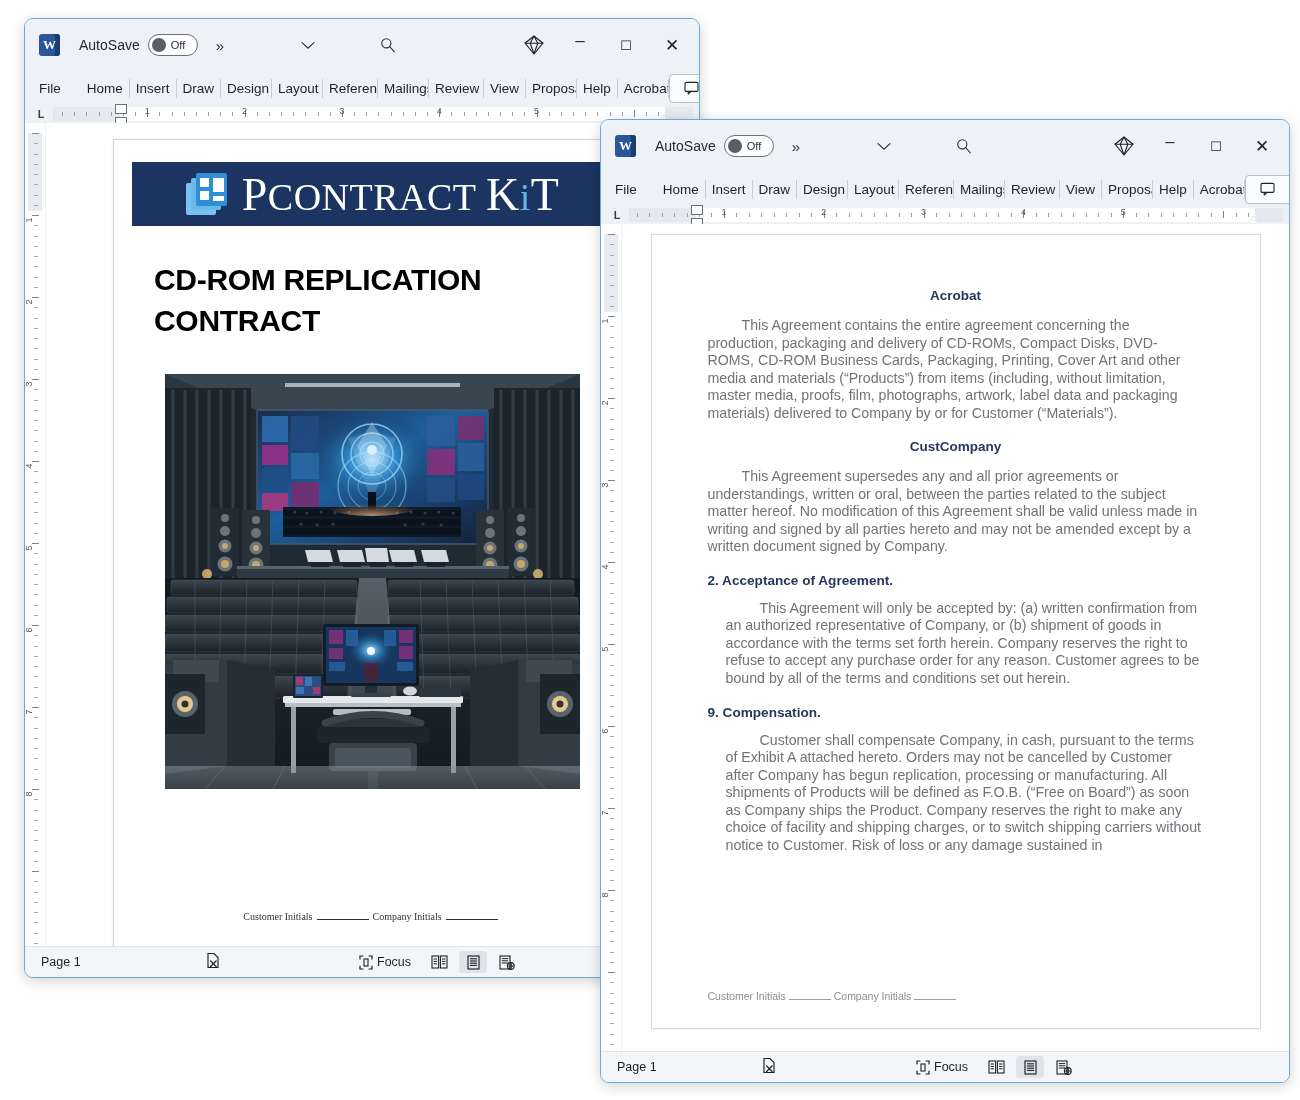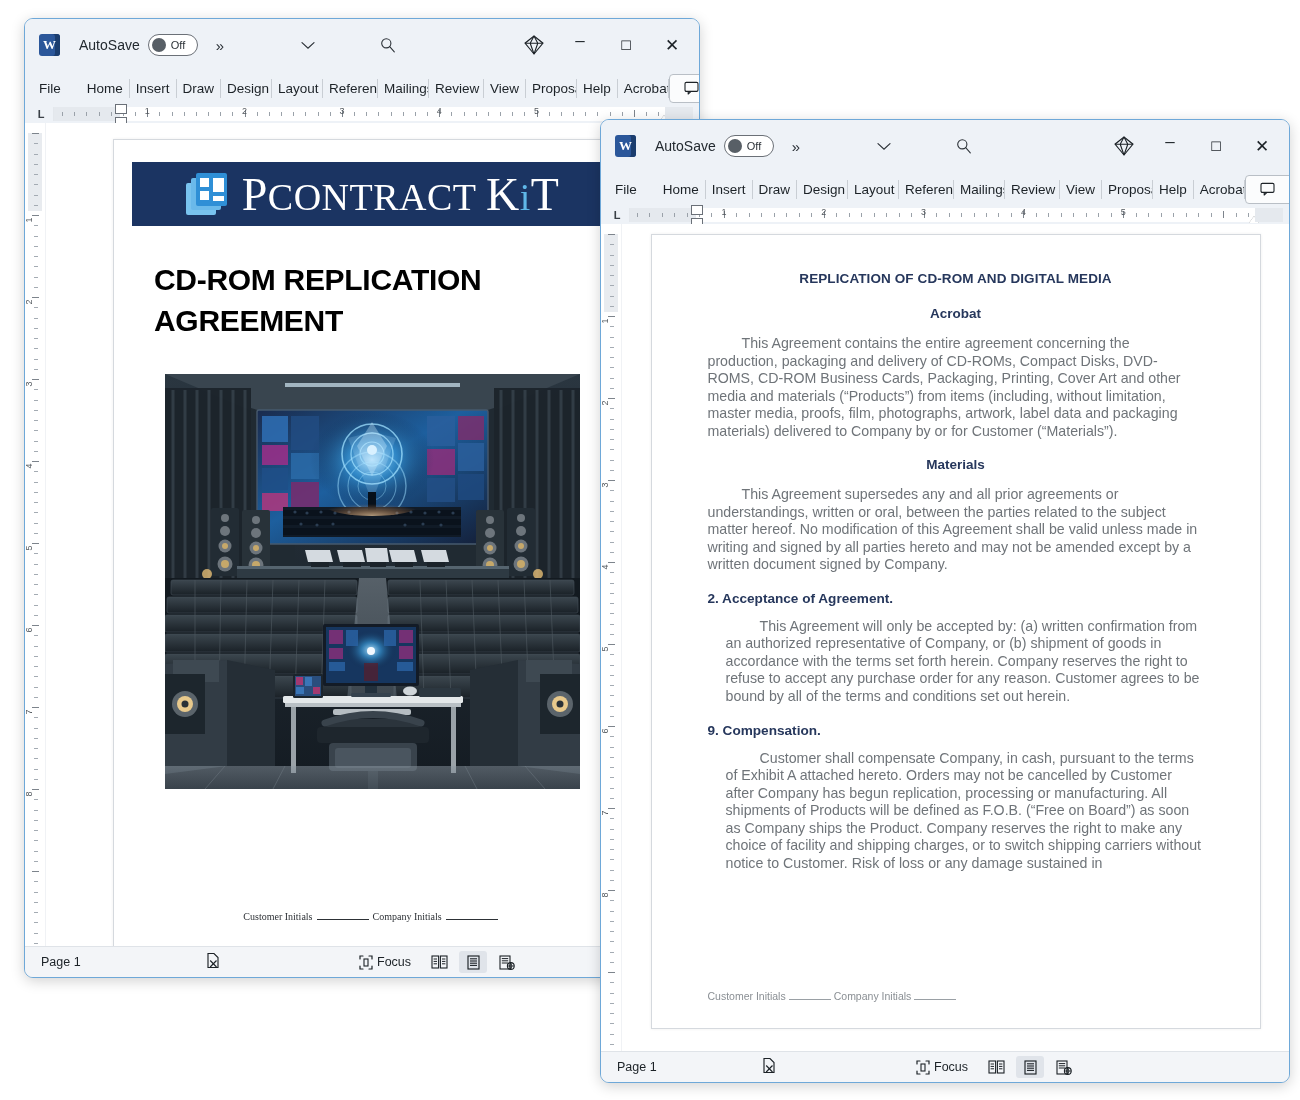--- a/index.html
+++ b/index.html
@@ -507,21 +507,21 @@
                 <div class="pk-tile t2"></div>
               <div class="pk-tile t3"></div>
                 <div class="pk-tile t4"></div>
             </div>
             <div class="pk-word">
               <span class="cap">P</span><span>CONTRACT</span>
               <span class="cap">K</span><span class="pk-kit-dot">i</span><span class="cap">T</span>
             </div>
           </div>
 
-          <div class="doc1-title">CD-ROM REPLICATION AGREEMENT</div>
+          <div class="doc1-title">CD-ROM REPLICATION CONTRACT</div>
 
           <div class="doc1-img-wrap">
             <svg class="aud" viewBox="0 0 415 415">
               <defs>
                 <linearGradient id="wallG" x1="0" y1="0" x2="0" y2="1">
                   <stop offset="0" stop-color="#2a3640"></stop>
                     <stop offset="1" stop-color="#141b22"></stop>
                 </linearGradient>
                 <linearGradient id="screenG" x1="0" y1="0" x2="1" y2="1">
                   <stop offset="0" stop-color="#1a2b4d"></stop>
@@ -1113,24 +1113,23 @@
           <div class="vnum" style="top: 338px;">4</div>
           <div class="vnum" style="top: 420px;">5</div>
           <div class="vnum" style="top: 502px;">6</div>
           <div class="vnum" style="top: 584px;">7</div>
           <div class="vnum" style="top: 666px;">8</div>
         </div>
       <div class="canvas">
 
         <div class="page" id="page-2">
           <div class="doc2-pad">
-            <div class="d2-h1">REPLICATION OF CD-ROM AND DIGITAL MEDIA</div>
             <div class="d2-h2">Acrobat</div>
             <p class="d2-p indent">This Agreement contains the entire agreement concerning the production, packaging and delivery of CD-ROMs, Compact Disks, DVD-ROMS, CD-ROM Business Cards, Packaging, Printing, Cover Art and other media and materials (“Products”) from items (including, without limitation, master media, proofs, film, photographs, artwork, label data and packaging materials) delivered to Company by or for Customer (“Materials”).</p>
-            <div class="d2-h2">Materials</div>
+            <div class="d2-h2">CustCompany</div>
             <p class="d2-p indent">This Agreement supersedes any and all prior agreements or understandings, written or oral, between the parties related to the subject matter hereof. No modification of this Agreement shall be valid unless made in writing and signed by all parties hereto and may not be amended except by a written document signed by Company.</p>
             <div class="d2-h3">2. Acceptance of Agreement.</div>
             <p class="d2-p indent d2-sub">This Agreement will only be accepted by: (a) written confirmation from an authorized representative of Company, or (b) shipment of goods in accordance with the terms set forth herein. Company reserves the right to refuse to accept any purchase order for any reason. Customer agrees to be bound by all of the terms and conditions set out herein.</p>
             <div class="d2-h3">9. Compensation.</div>
             <p class="d2-p indent d2-sub">Customer shall compensate Company, in cash, pursuant to the terms of Exhibit A attached hereto. Orders may not be cancelled by Customer after Company has begun replication, processing or manufacturing. All shipments of Products will be defined as F.O.B. (“Free on Board”) as soon as Company ships the Product. Company reserves the right to make any choice of facility and shipping charges, or to switch shipping carriers without notice to Customer. Risk of loss or any damage sustained in</p>
           </div>
           <div class="doc2-footer">
             <span>Customer Initials</span><span class="ln"></span><span>Company Initials</span><span class="ln"></span>
           </div>
         </div>

